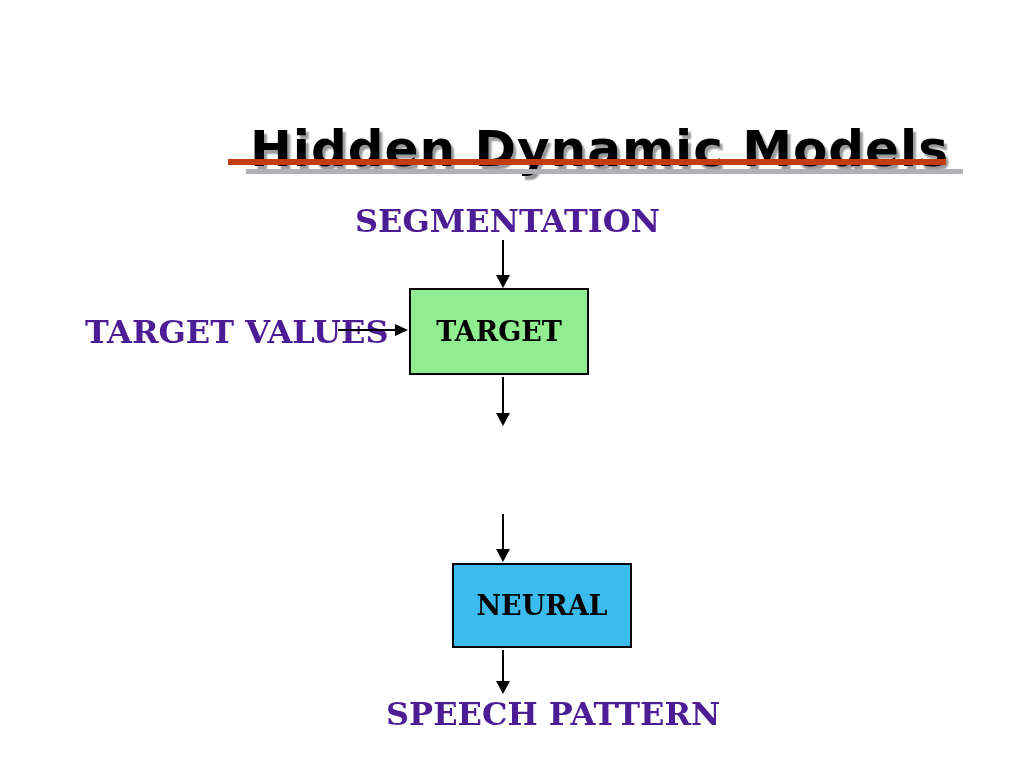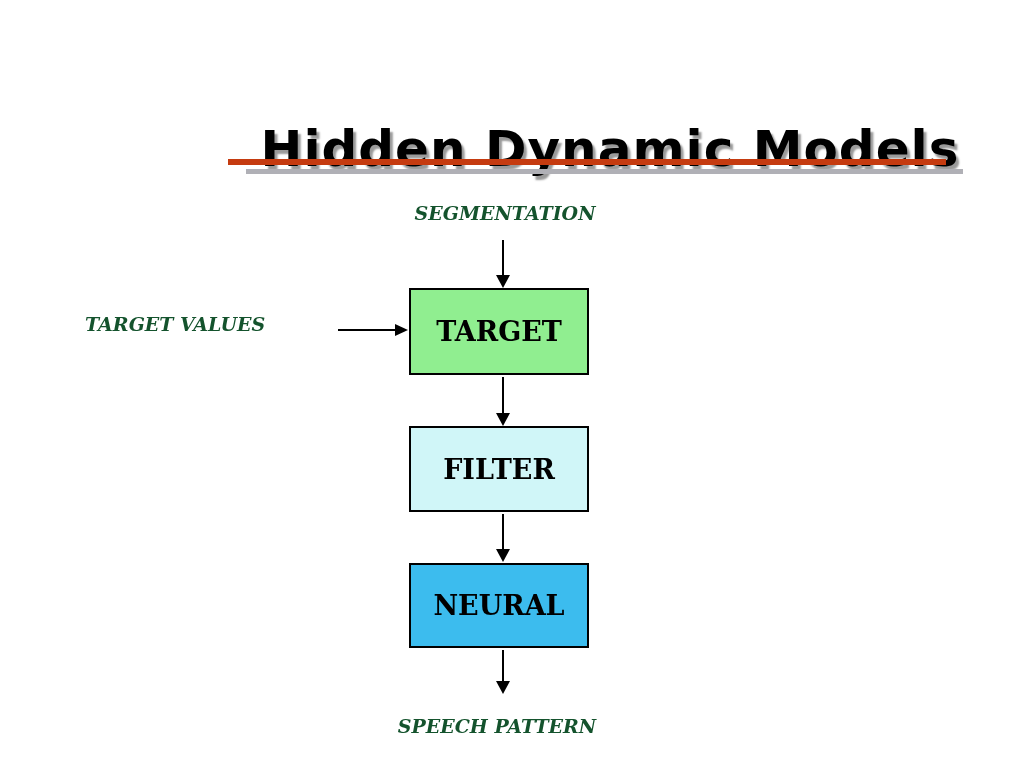--- a/index.html
+++ b/index.html
@@ -12,21 +12,20 @@
     font-family: "DejaVu Serif", serif;
     color: #000;
   }
 
   
   .title {
     position: absolute;
     left: 250px;
     top: 86px;
     width: 720px;
-    text-align: center;
     font-family: "DejaVu Sans", sans-serif;
     font-weight: bold;
     font-size: 50px;
     letter-spacing: 1px;
     white-space: nowrap;
     color: #000;
     text-shadow: 3px 4px 2px #9a9a9a;
   }
   .rule-red {
     position: absolute;
@@ -38,48 +37,47 @@
     position: absolute;
     left: 246px; top: 169px;
     width: 717px; height: 5px;
     background: #b0b0b6;
   }
 
   
   .dlabel {
     position: absolute;
     font-weight: bold;
-    font-size: 19px;
+    font-size: 32px;
     white-space: nowrap;
-    color: #14532d;
-    font-style: italic;
+    color: #4c1d95;
   }
   .lbl-seg { left: 355px; top: 202px; width: 300px; text-align: center; }
   .lbl-tv  { left: 85px;  top: 313px; }
-  .lbl-sp  { left: 347px; top: 695px; width: 300px; text-align: center; margin-top: 20px; }
+  .lbl-sp  { left: 386px; top: 695px; width: 300px; text-align: center; }
 
   
   .box {
     position: absolute;
     left: 409px;
     width: 180px;
     box-sizing: border-box;
     border: 2px solid #000;
     display: flex;
     flex-direction: column;
     align-items: center;
     justify-content: center;
     text-align: left;
     font-weight: bold;
     font-size: 27px;
     line-height: 37px;
   }
   .box-ts { top: 288px; height: 87px; background: #90ee90; }
   .box-f  { top: 426px; height: 86px; background: #d0f6f8; }
-  .box-nn { top: 563px; height: 85px; background: #3cbcee; }
+  .box-nn { top: 563px; height: 85px; background: #3cbcee; margin-left: 43px; }
   .box span { display: block; }
 
   
   .vline {
     position: absolute;
     left: 502px;
     width: 2px;
     background: #000;
   }
   .vhead {
@@ -138,23 +136,20 @@
 
   <div class="box box-ts">
     <span>TARGET</span>
   </div>
 
   <div>
     <div class="vline a2-line"></div>
     <div class="vhead a2-head"></div>
   </div>
 
-  <div class="box box-f">
-    <span>FILTER</span>
-  </div>
 
   <div>
     <div class="vline a3-line"></div>
     <div class="vhead a3-head"></div>
   </div>
 
   <div class="box box-nn">
     <span>NEURAL</span>
   </div>
 

